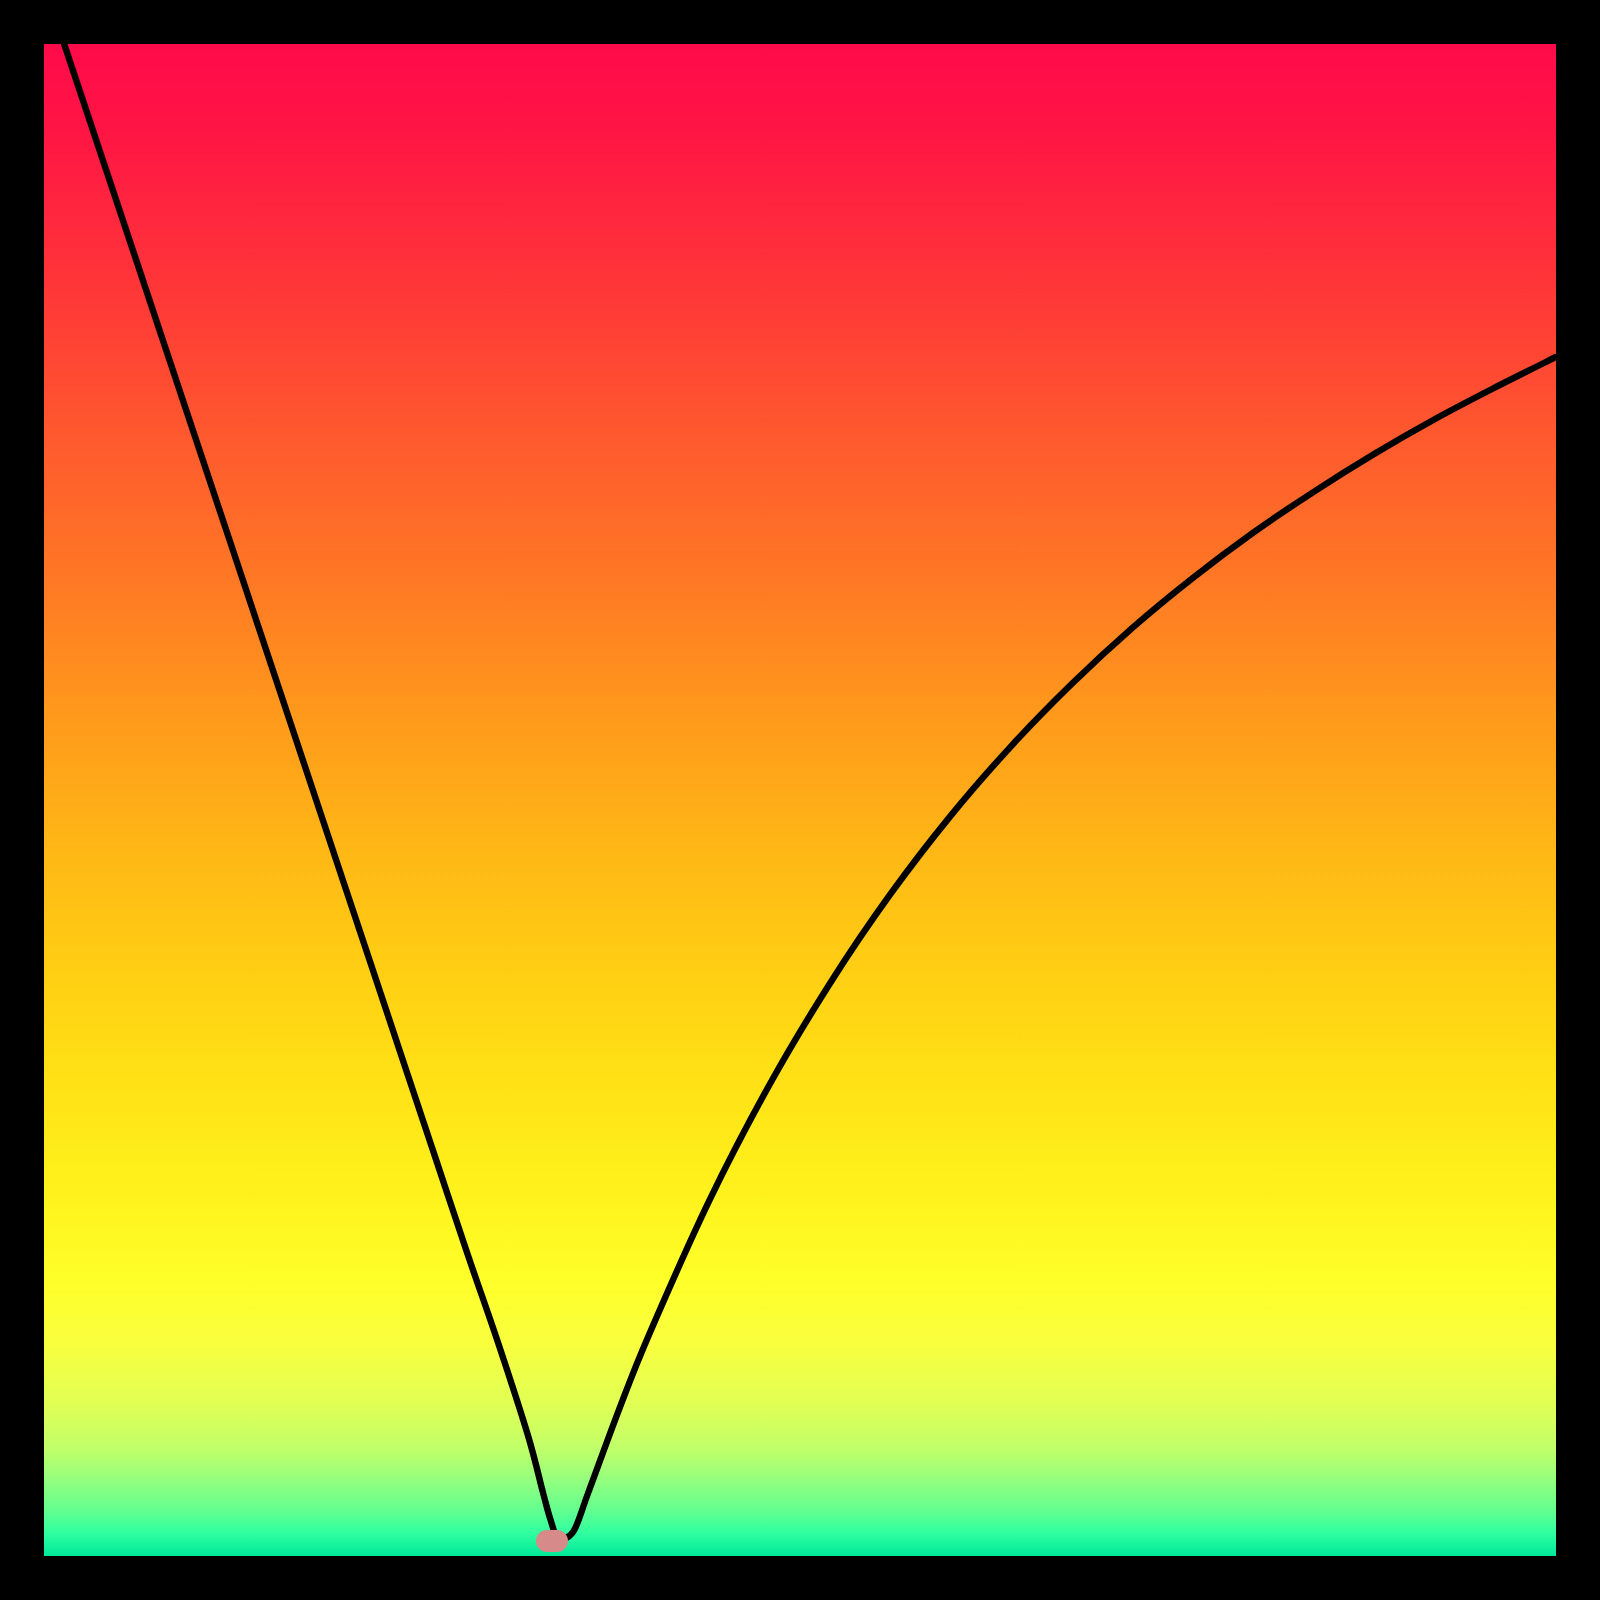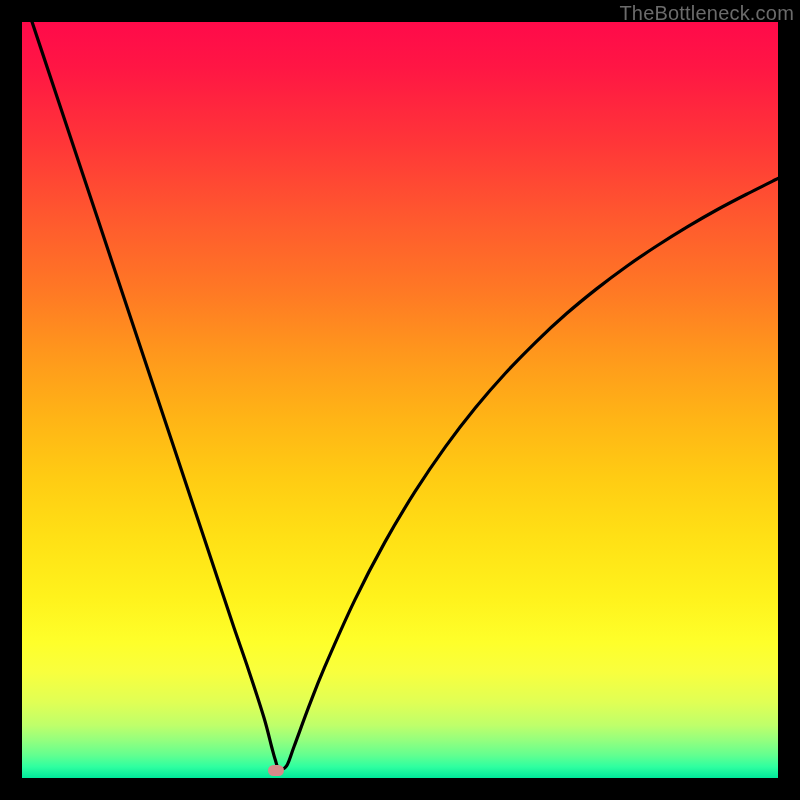--- a/index.html
+++ b/index.html
@@ -77,14 +77,13 @@
 <div class="frame">
 
   <div class="plot-area">
     <div class="gradient-bg"></div>
     <svg class="curve-svg" viewBox="0 0 756 756" preserveAspectRatio="none">
       <path id="curve-path" fill="none" stroke="#000" stroke-width="3.2" stroke-linejoin="round" stroke-linecap="round" d="M 0.00 -30.24 C 5.04 -15.12, 20.16 30.24, 30.24 60.48 C 40.32 90.72, 50.40 120.96, 60.48 151.20 C 70.56 181.44, 80.64 211.68, 90.72 241.92 C 100.80 272.16, 110.88 302.40, 120.96 332.64 C 131.04 362.88, 141.12 393.12, 151.20 423.36 C 161.28 453.60, 173.88 491.40, 181.44 514.08 C 189.00 536.76, 191.52 544.32, 196.56 559.44 C 201.60 574.56, 206.64 589.93, 211.68 604.80 C 216.72 619.67, 221.76 633.53, 226.80 648.65 C 231.84 663.77, 238.14 682.92, 241.92 695.52 C 245.70 708.12, 247.59 717.19, 249.48 724.25 C 251.37 731.30, 252.00 734.08, 253.26 737.86 C 254.52 741.64, 255.15 745.92, 257.04 746.93 C 258.93 747.94, 262.08 747.68, 264.60 743.90 C 267.12 740.12, 268.38 734.33, 272.16 724.25 C 275.94 714.17, 282.24 696.53, 287.28 683.42 C 292.32 670.32, 294.84 663.14, 302.40 645.62 C 309.96 628.11, 322.56 599.26, 332.64 578.34 C 342.72 557.42, 352.80 538.27, 362.88 520.13 C 372.96 501.98, 383.04 485.35, 393.12 469.48 C 403.20 453.60, 413.28 438.86, 423.36 424.87 C 433.44 410.89, 443.52 397.91, 453.60 385.56 C 463.68 373.21, 473.76 361.75, 483.84 350.78 C 493.92 339.82, 504.00 329.62, 514.08 319.79 C 524.16 309.96, 534.24 300.64, 544.32 291.82 C 554.40 283.00, 564.48 274.81, 574.56 266.87 C 584.64 258.93, 594.72 251.37, 604.80 244.19 C 614.88 237.01, 624.96 230.33, 635.04 223.78 C 645.12 217.22, 655.20 210.92, 665.28 204.88 C 675.36 198.83, 685.44 193.03, 695.52 187.49 C 705.60 181.94, 715.68 176.78, 725.76 171.61 C 735.84 166.45, 750.96 159.01, 756.00 156.49"></path>
     </svg>
     <div id="marker" class="marker" style="left: 246.016px; top: 742.684px;"></div>
   </div>
 
-  <div class="attribution">TheBottleneck.com</div>
 </div>
 
 </body></html>

